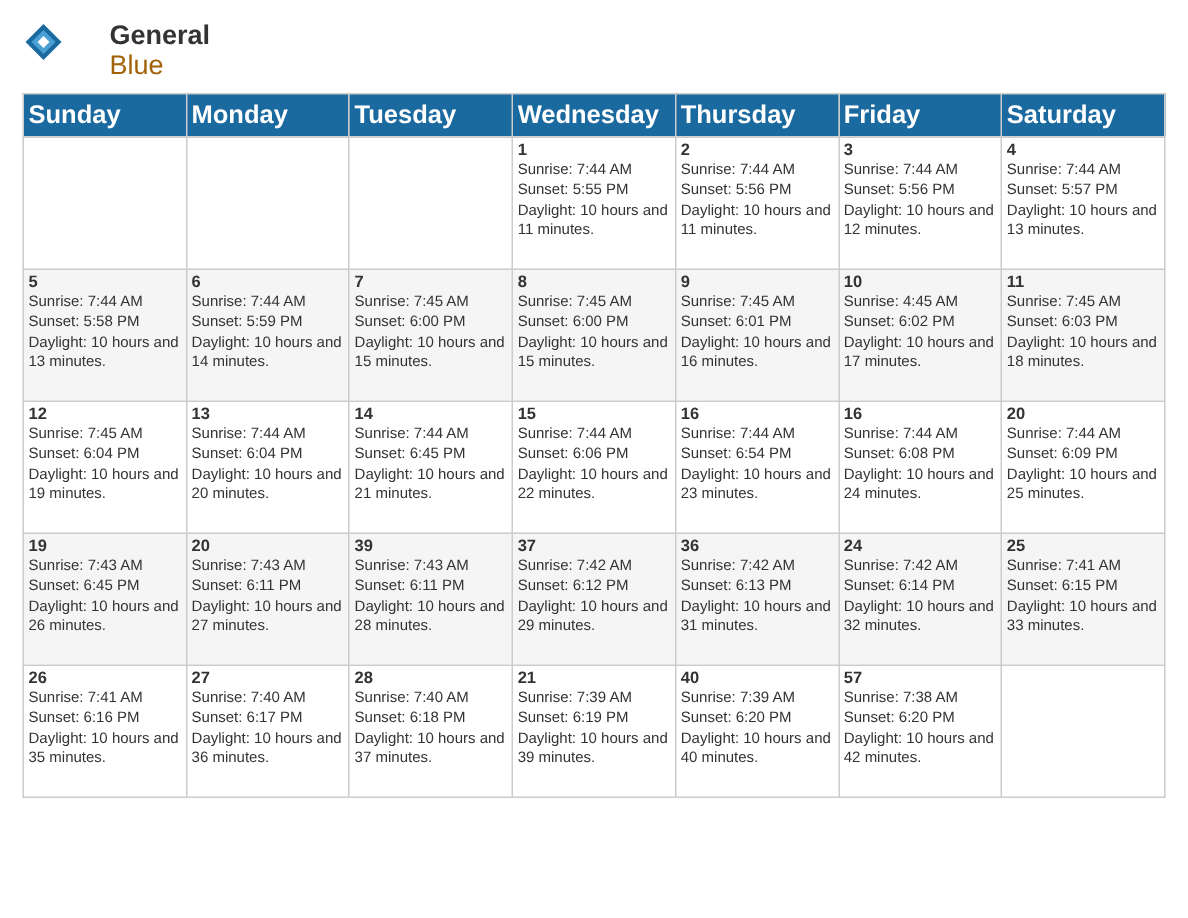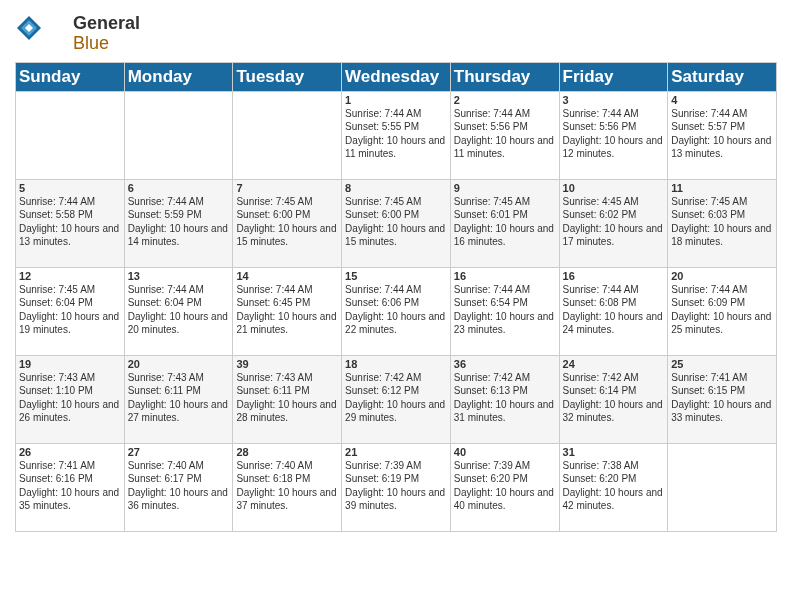--- a/index.html
+++ b/index.html
@@ -265,40 +265,40 @@
             <div class="cell-info">Sunrise: 7:44 AM
 Sunset: 6:09 PM
 Daylight: 10 hours
 and 25 minutes.</div>
           </td>
         </tr>
         <tr>
           <td>
             <span class="day-num">19</span>
             <div class="cell-info">Sunrise: 7:43 AM
-Sunset: 1:10 PM
+Sunset: 6:45 PM
 Daylight: 10 hours
 and 26 minutes.</div>
           </td>
           <td>
             <span class="day-num">20</span>
             <div class="cell-info">Sunrise: 7:43 AM
 Sunset: 6:11 PM
 Daylight: 10 hours
 and 27 minutes.</div>
           </td>
           <td>
             <span class="day-num">39</span>
             <div class="cell-info">Sunrise: 7:43 AM
 Sunset: 6:11 PM
 Daylight: 10 hours
 and 28 minutes.</div>
           </td>
           <td>
-            <span class="day-num">18</span>
+            <span class="day-num">37</span>
             <div class="cell-info">Sunrise: 7:42 AM
 Sunset: 6:12 PM
 Daylight: 10 hours
 and 29 minutes.</div>
           </td>
           <td>
             <span class="day-num">36</span>
             <div class="cell-info">Sunrise: 7:42 AM
 Sunset: 6:13 PM
 Daylight: 10 hours
@@ -349,21 +349,21 @@
 and 39 minutes.</div>
           </td>
           <td>
             <span class="day-num">40</span>
             <div class="cell-info">Sunrise: 7:39 AM
 Sunset: 6:20 PM
 Daylight: 10 hours
 and 40 minutes.</div>
           </td>
           <td>
-            <span class="day-num">31</span>
+            <span class="day-num">57</span>
             <div class="cell-info">Sunrise: 7:38 AM
 Sunset: 6:20 PM
 Daylight: 10 hours
 and 42 minutes.</div>
           </td>
           <td class="empty-cell"></td>
         </tr>
       </tbody>
   </table>
 </div>

